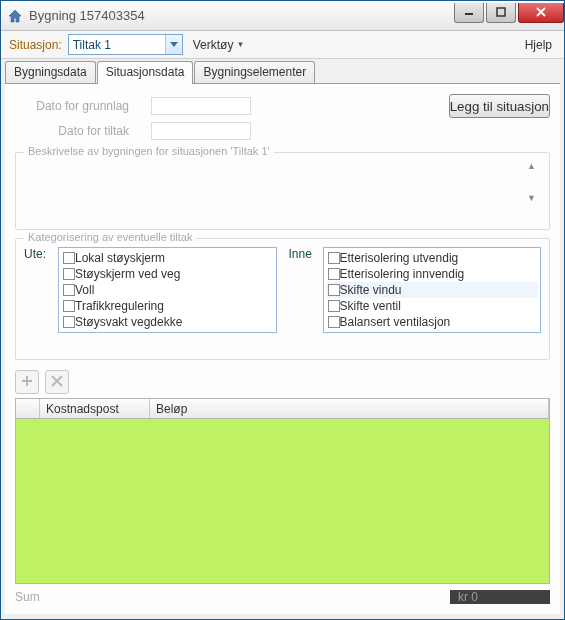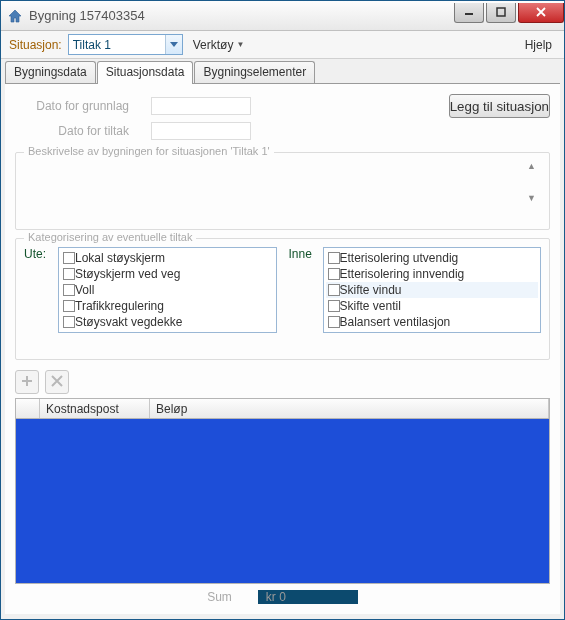--- a/index.html
+++ b/index.html
@@ -36,30 +36,30 @@
   .scroll-arrows { position: absolute; right: 0; top: 0; bottom: 0; width: 14px; display: flex; flex-direction: column; justify-content: space-between; color: #888; font-size: 9px; }
   .kat-body { display: flex; gap: 12px; }
   .kat-col { flex: 1; display: flex; gap: 6px; }
   .kat-col .side { color: #14532d; width: 28px; }
   .listbox { flex: 1; border: 1px solid #9ab7d5; background: #fff; padding: 2px; }
   .li { display: flex; align-items: center; padding: 1px 2px; }
   .li.sel { background: #eef5fc; }
   .cb { width: 12px; height: 12px; border: 1px solid #8a8a8a; background: #fff; display: inline-block; }
   .actions { display: flex; gap: 6px; margin: 10px 0 4px 0; }
   .sqbtn { width: 24px; height: 24px; border: 1px solid #c8c8c8; border-radius: 3px; background: #f4f4f4; display: flex; align-items: center; justify-content: center; color: #aaa; cursor: pointer; }
-  .grid { border: 1px solid #b5b5b5; background: #1d4ed8; flex: 1; display: flex; flex-direction: column; min-height: 180px; }
+  .grid { border: 1px solid #b5b5b5; background: #bef264; flex: 1; display: flex; flex-direction: column; min-height: 180px; }
   .grid-head { display: flex; background: linear-gradient(to bottom,#fdfdfd,#eaeaea); border-bottom: 1px solid #b5b5b5; height: 20px; align-items: stretch; }
   .gh { border-right: 1px solid #c8c8c8; padding: 2px 6px; color: #333; display: flex; align-items: center; }
   .gh.rowhead { width: 24px; }
   .gh.c1 { width: 110px; }
   .gh.c2 { flex: 1; }
   .grid-body { flex: 1; }
-  .sumbar { display: flex; align-items: center; justify-content: center; margin-top: 6px; gap: 26px; }
+  .sumbar { display: flex; align-items: center; justify-content: space-between; margin-top: 6px; gap: 26px; }
   .sumbar .sum-lbl { color: #aaa; }
-  .sumbar .sum-val { background: #0c4a6e; color: #999; padding: 0 8px; width: 100px; }
+  .sumbar .sum-val { background: #404040; color: #999; padding: 0 8px; width: 100px; }
 </style>
 </head>
 <body>
 
 <div class="window">
   <div class="titlebar">
     <span class="icon">
       <svg width="16" height="16" viewBox="0 0 16 16">
           <path d="M2 8 L8 2 L14 8 L12 8 L12 14 L9 14 L9 10 L7 10 L7 14 L4 14 L4 8 Z" fill="#4a7db5" stroke="#2a5d95" stroke-width="0.6"></path>
         </svg>

